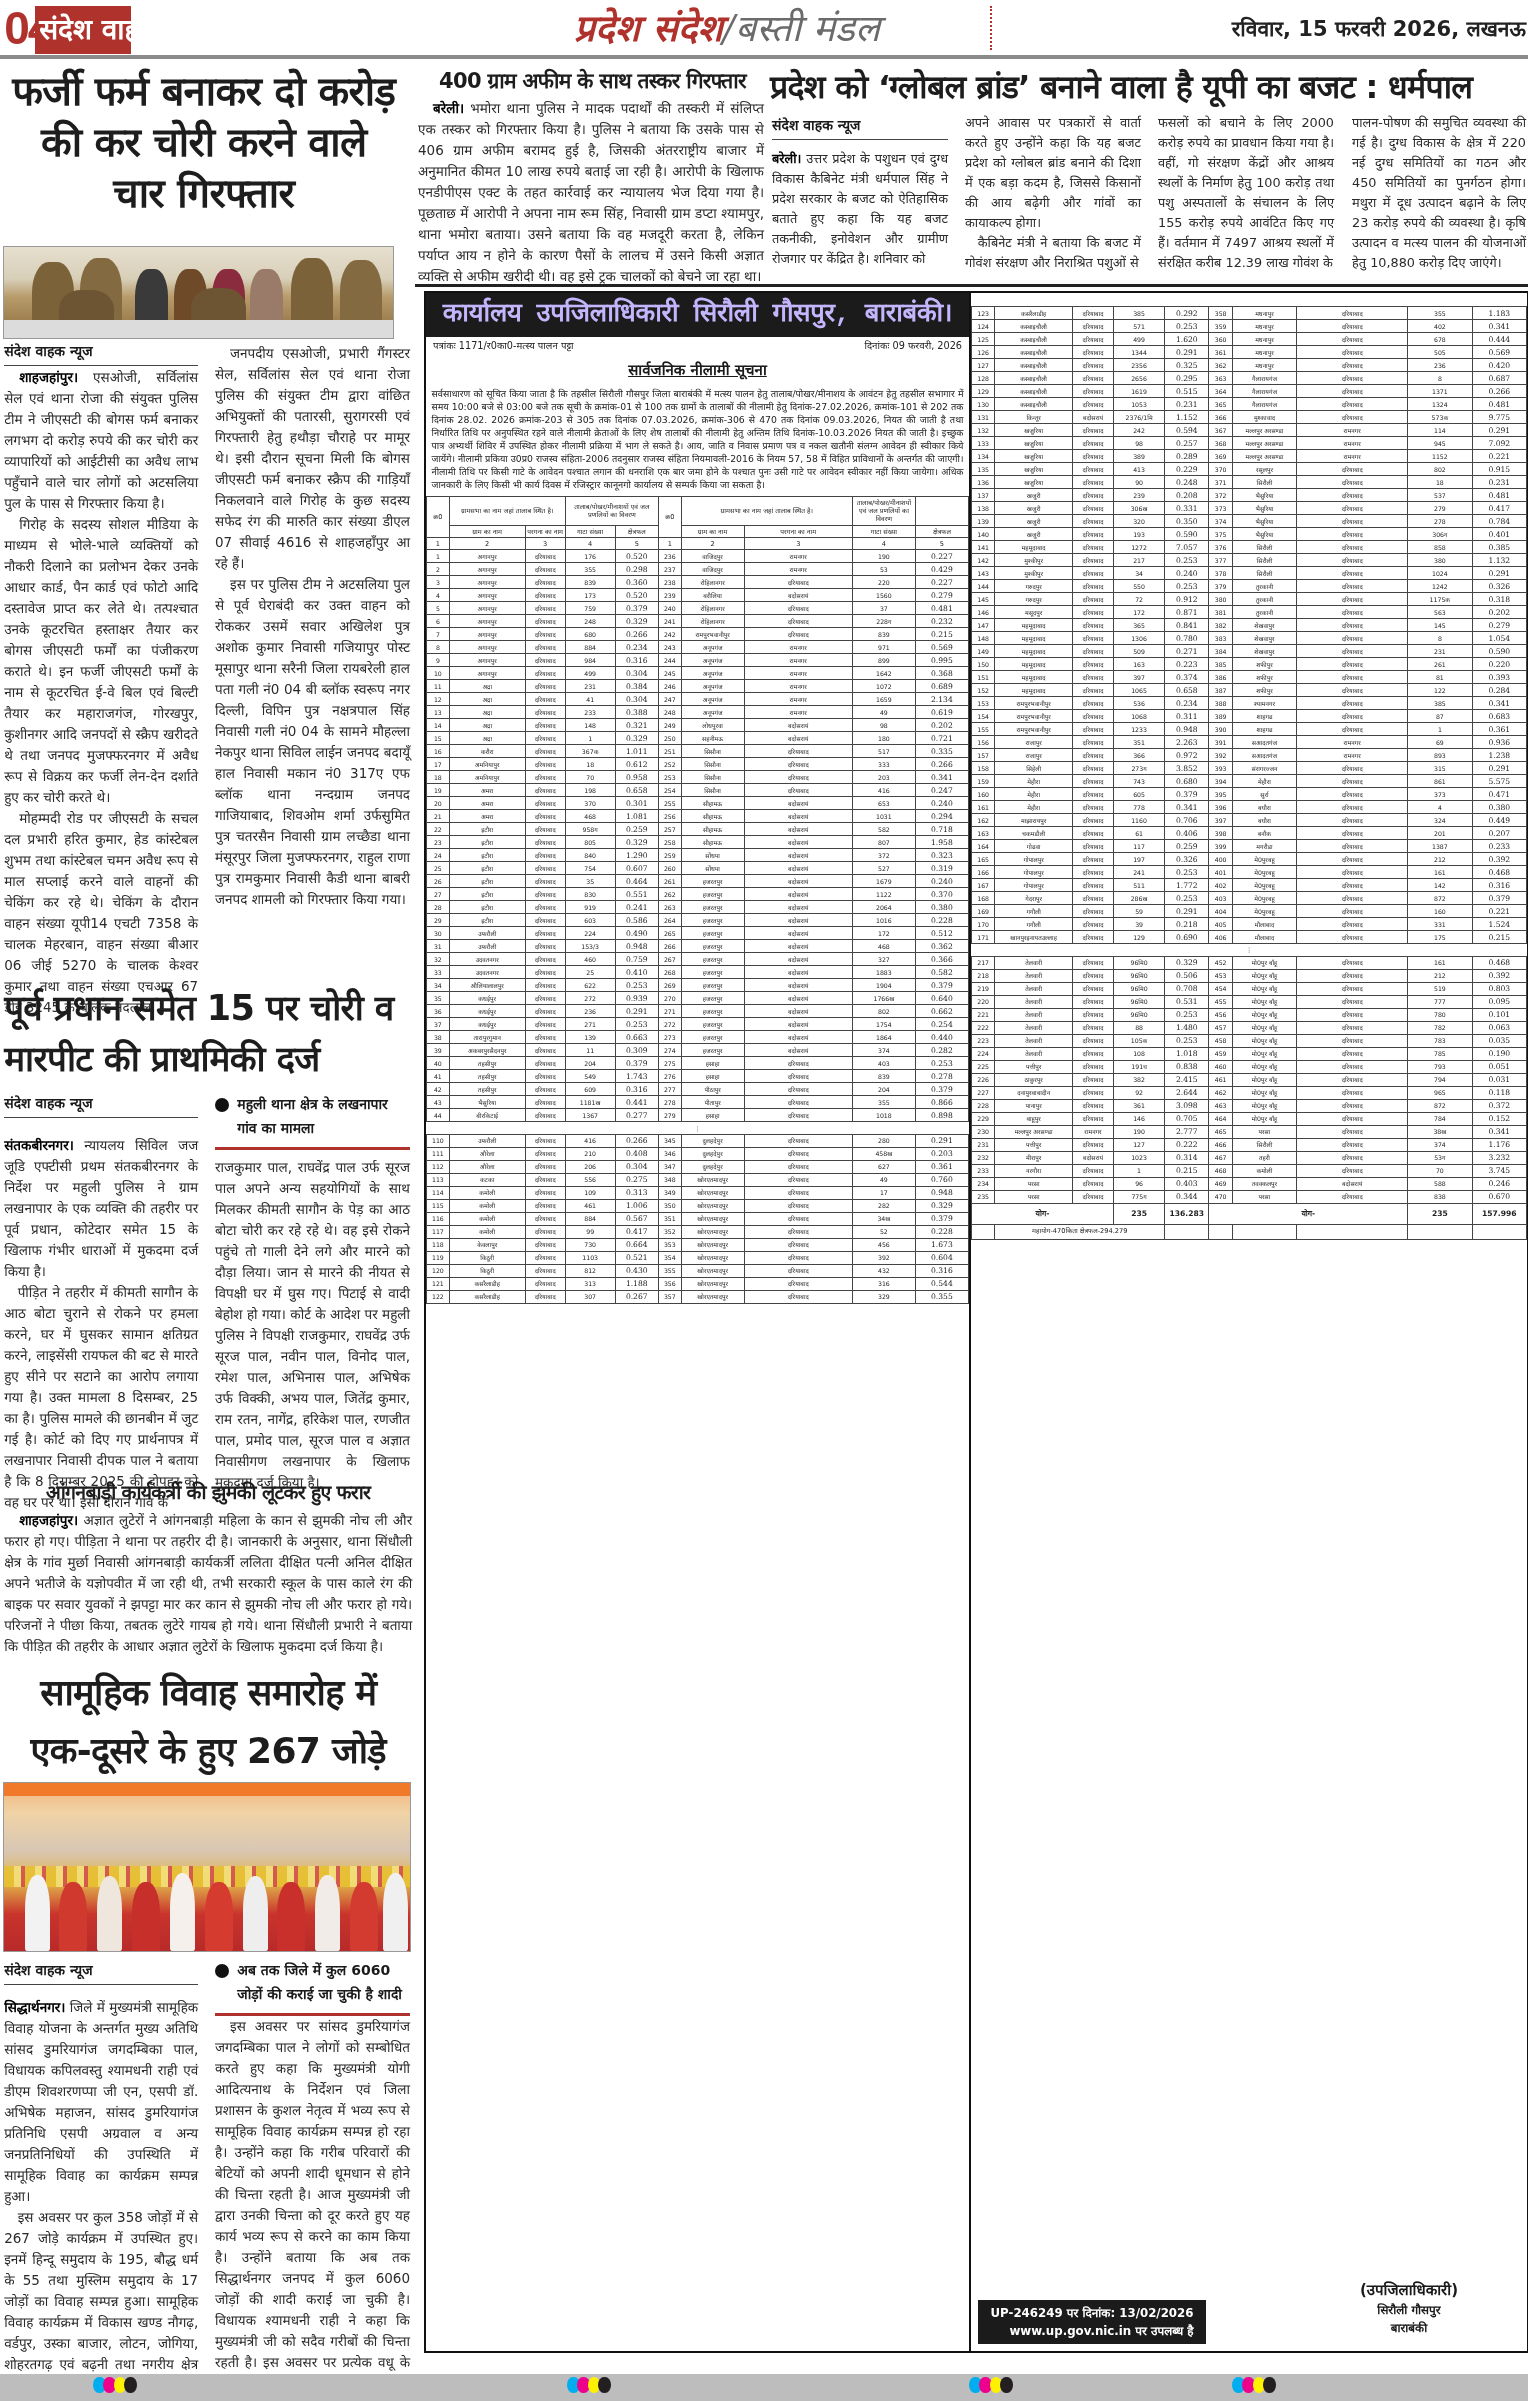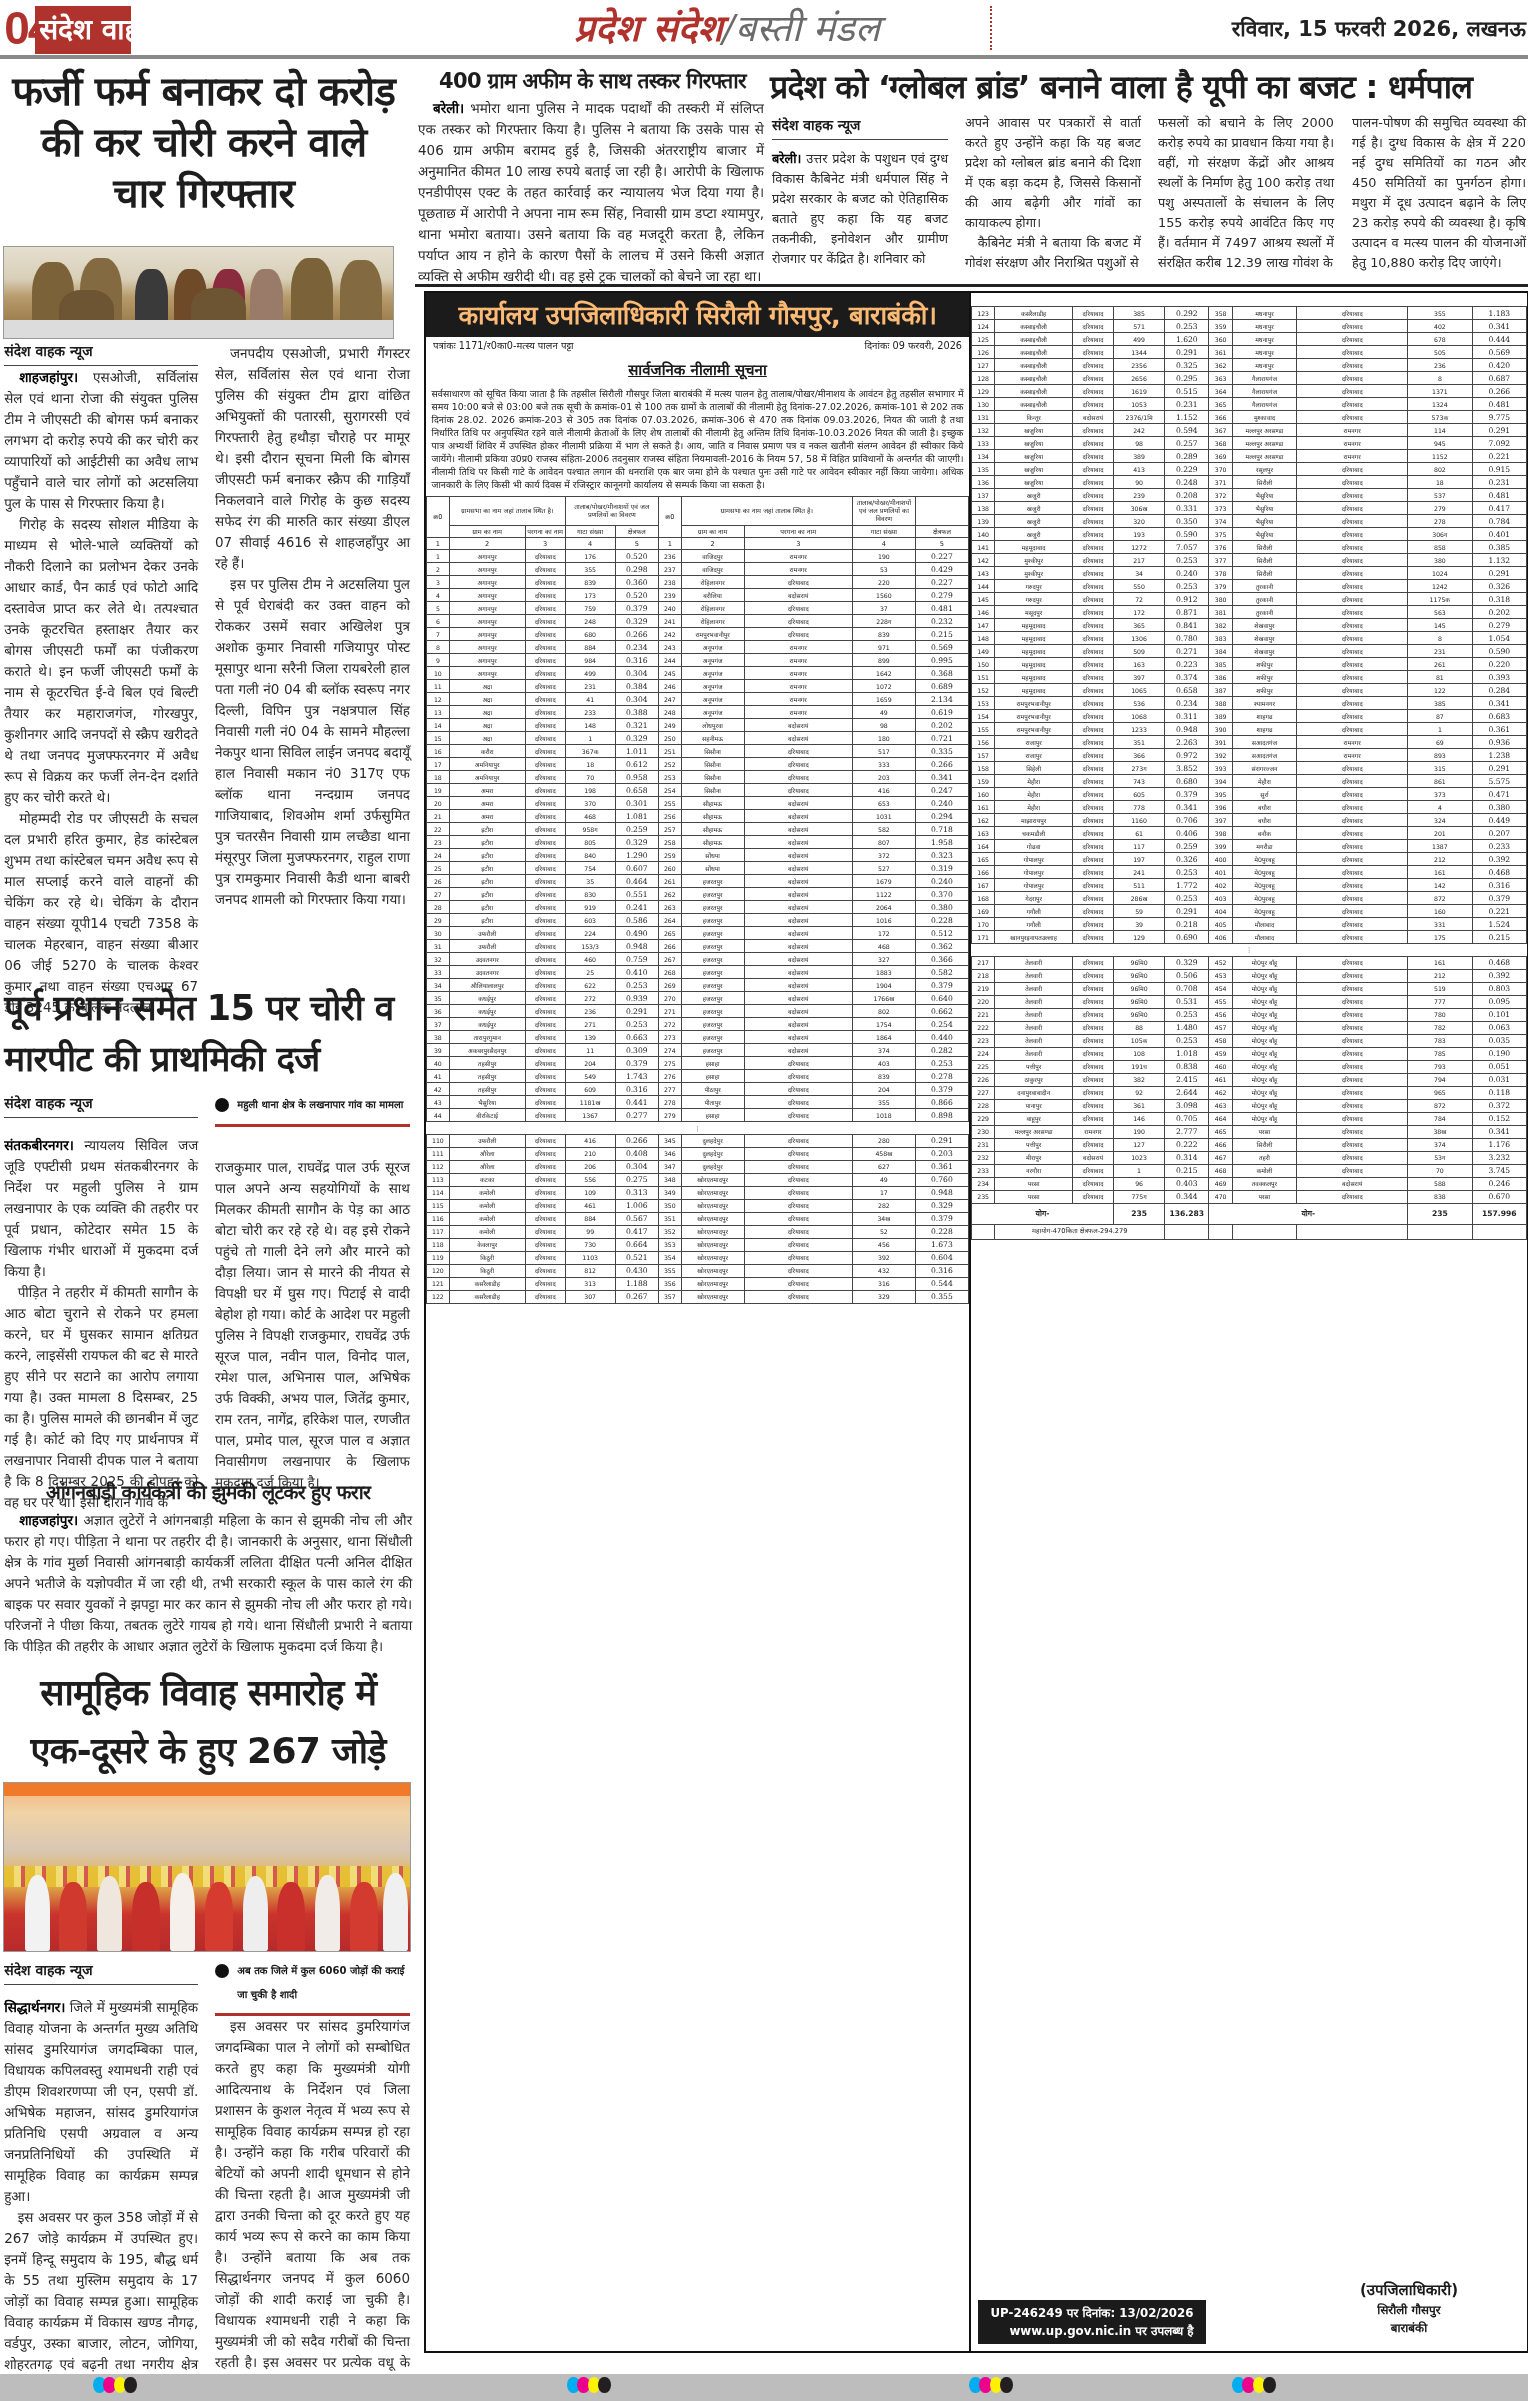--- a/index.html
+++ b/index.html
@@ -15,38 +15,38 @@
   .section-title .grey { color: #6b6b6b; }
   .mast-divider { position: absolute; left: 990px; top: 5.5px; height: 44px; border-left: 2.1px dotted #b0322c; }
   .dateline { position: absolute; left: 1003px; top: 12.5px; width: 523px; text-align: right; font-size: 21px; line-height: 33px; font-weight: bold; color: #222; }
   .mast-rule { position: absolute; left: 0; top: 55px; width: 1529px; height: 4.2px; background: #8a8a8a; }
 
   
   .hl { font-weight: bold; color: #1d1d1d; line-height: 1.15; letter-spacing: -0.7px; }
   .body-text { font-family: "DejaVu Sans", sans-serif; font-size: 13.5px; line-height: 21px; text-align: justify; color: #2a2a2a; }
   .body-text b { color: #000000; }
   .byline { font-weight: bold; font-size: 14px; line-height: 23.5px; border-bottom: 1.4px solid #444; padding-bottom: 1.4px; margin-bottom: 5.5px; }
-  .kicker { display: flex; align-items: flex-start; gap: 8.3px; font-weight: bold; font-size: 10px; line-height: 23.5px; padding-bottom: 7px; border-bottom: 3.5px solid #b0322c; }
+  .kicker { display: flex; align-items: flex-start; gap: 8.3px; font-weight: bold; font-size: 14px; line-height: 23.5px; padding-bottom: 7px; border-bottom: 3.5px solid #b0322c; }
   .bullet-dot { width: 14px; height: 14px; border-radius: 50%; background: #111; flex: 0 0 auto; margin-top: 4.8px; }
   .abs { position: absolute; }
   .photo { position: absolute; border: 1.4px solid #999; overflow: hidden; }
 
   
   .photo-police { background: linear-gradient(180deg,#e6dfcf 0%,#d8cfb8 35%,#b79b6b 55%,#8c6b3c 100%); }
   .photo-police .fig { position: absolute; bottom: 0; border-radius: 40% 40% 4.2px 4.2px; }
   .photo-police .table { position: absolute; left: 0; right: 0; bottom: 0; height: 18px; background: #dcdcdc; }
 
   
   .photo-wedding { background: linear-gradient(180deg,#f3b27a 0%,#f0d3a6 18%,#d9c7b4 40%,#e0b04a 60%,#c9342c 78%,#b72a2a 100%); }
   .photo-wedding .band { position: absolute; left: 0; right: 0; }
   .photo-wedding .person { position: absolute; bottom: 0; border-radius: 45% 45% 2.8px 2.8px; }
 
   
   .notice { position: absolute; left: 424px; top: 291px; width: 547px; height: 2062px; border: 2.1px solid #111; }
-  .notice-head { background: #1b1b1b; color: #fdba74; font-weight: bold; font-size: 25.6px; line-height: 44px; text-align: center; white-space: nowrap; letter-spacing: -0.3px; }
+  .notice-head { background: #1b1b1b; color: #c4b5fd; font-weight: bold; font-size: 25.6px; line-height: 44px; text-align: center; white-space: nowrap; letter-spacing: -0.3px; font-family: Liberation Mono, monospace; }
   .notice-ref { display: flex; justify-content: space-between; font-size: 9.7px; line-height: 16.6px; padding: 1.4px 7px; color: #222; }
   .notice-sub { text-align: center; font-weight: bold; font-size: 15px; line-height: 25px; text-decoration: underline; margin: 1.4px 0 4.2px; }
   .notice-para { font-size: 9.3px; line-height: 13px; text-align: justify; padding: 0 5.5px; color: #222; }
 
   table.pt { border-collapse: collapse; width: 100%; table-layout: fixed; font-family: "DejaVu Sans", sans-serif; }
   table.pt td, table.pt th { border: 0.7px solid #444; text-align: center; color: #222; font-weight: normal; overflow: hidden; white-space: nowrap; }
   table.pt th { font-size: 6.6px; line-height: 8.3px; padding: 1.4px 0.7px; white-space: normal; }
   table.pt td { font-size: 6.2px; height: 13px; line-height: 11px; padding: 0 0.7px; }
   table.pt td.area { font-family: "DejaVu Serif", serif; font-size: 7.6px; }
   table.pt tr.tot td { font-weight: bold; font-size: 7.6px; height: 21px; }

